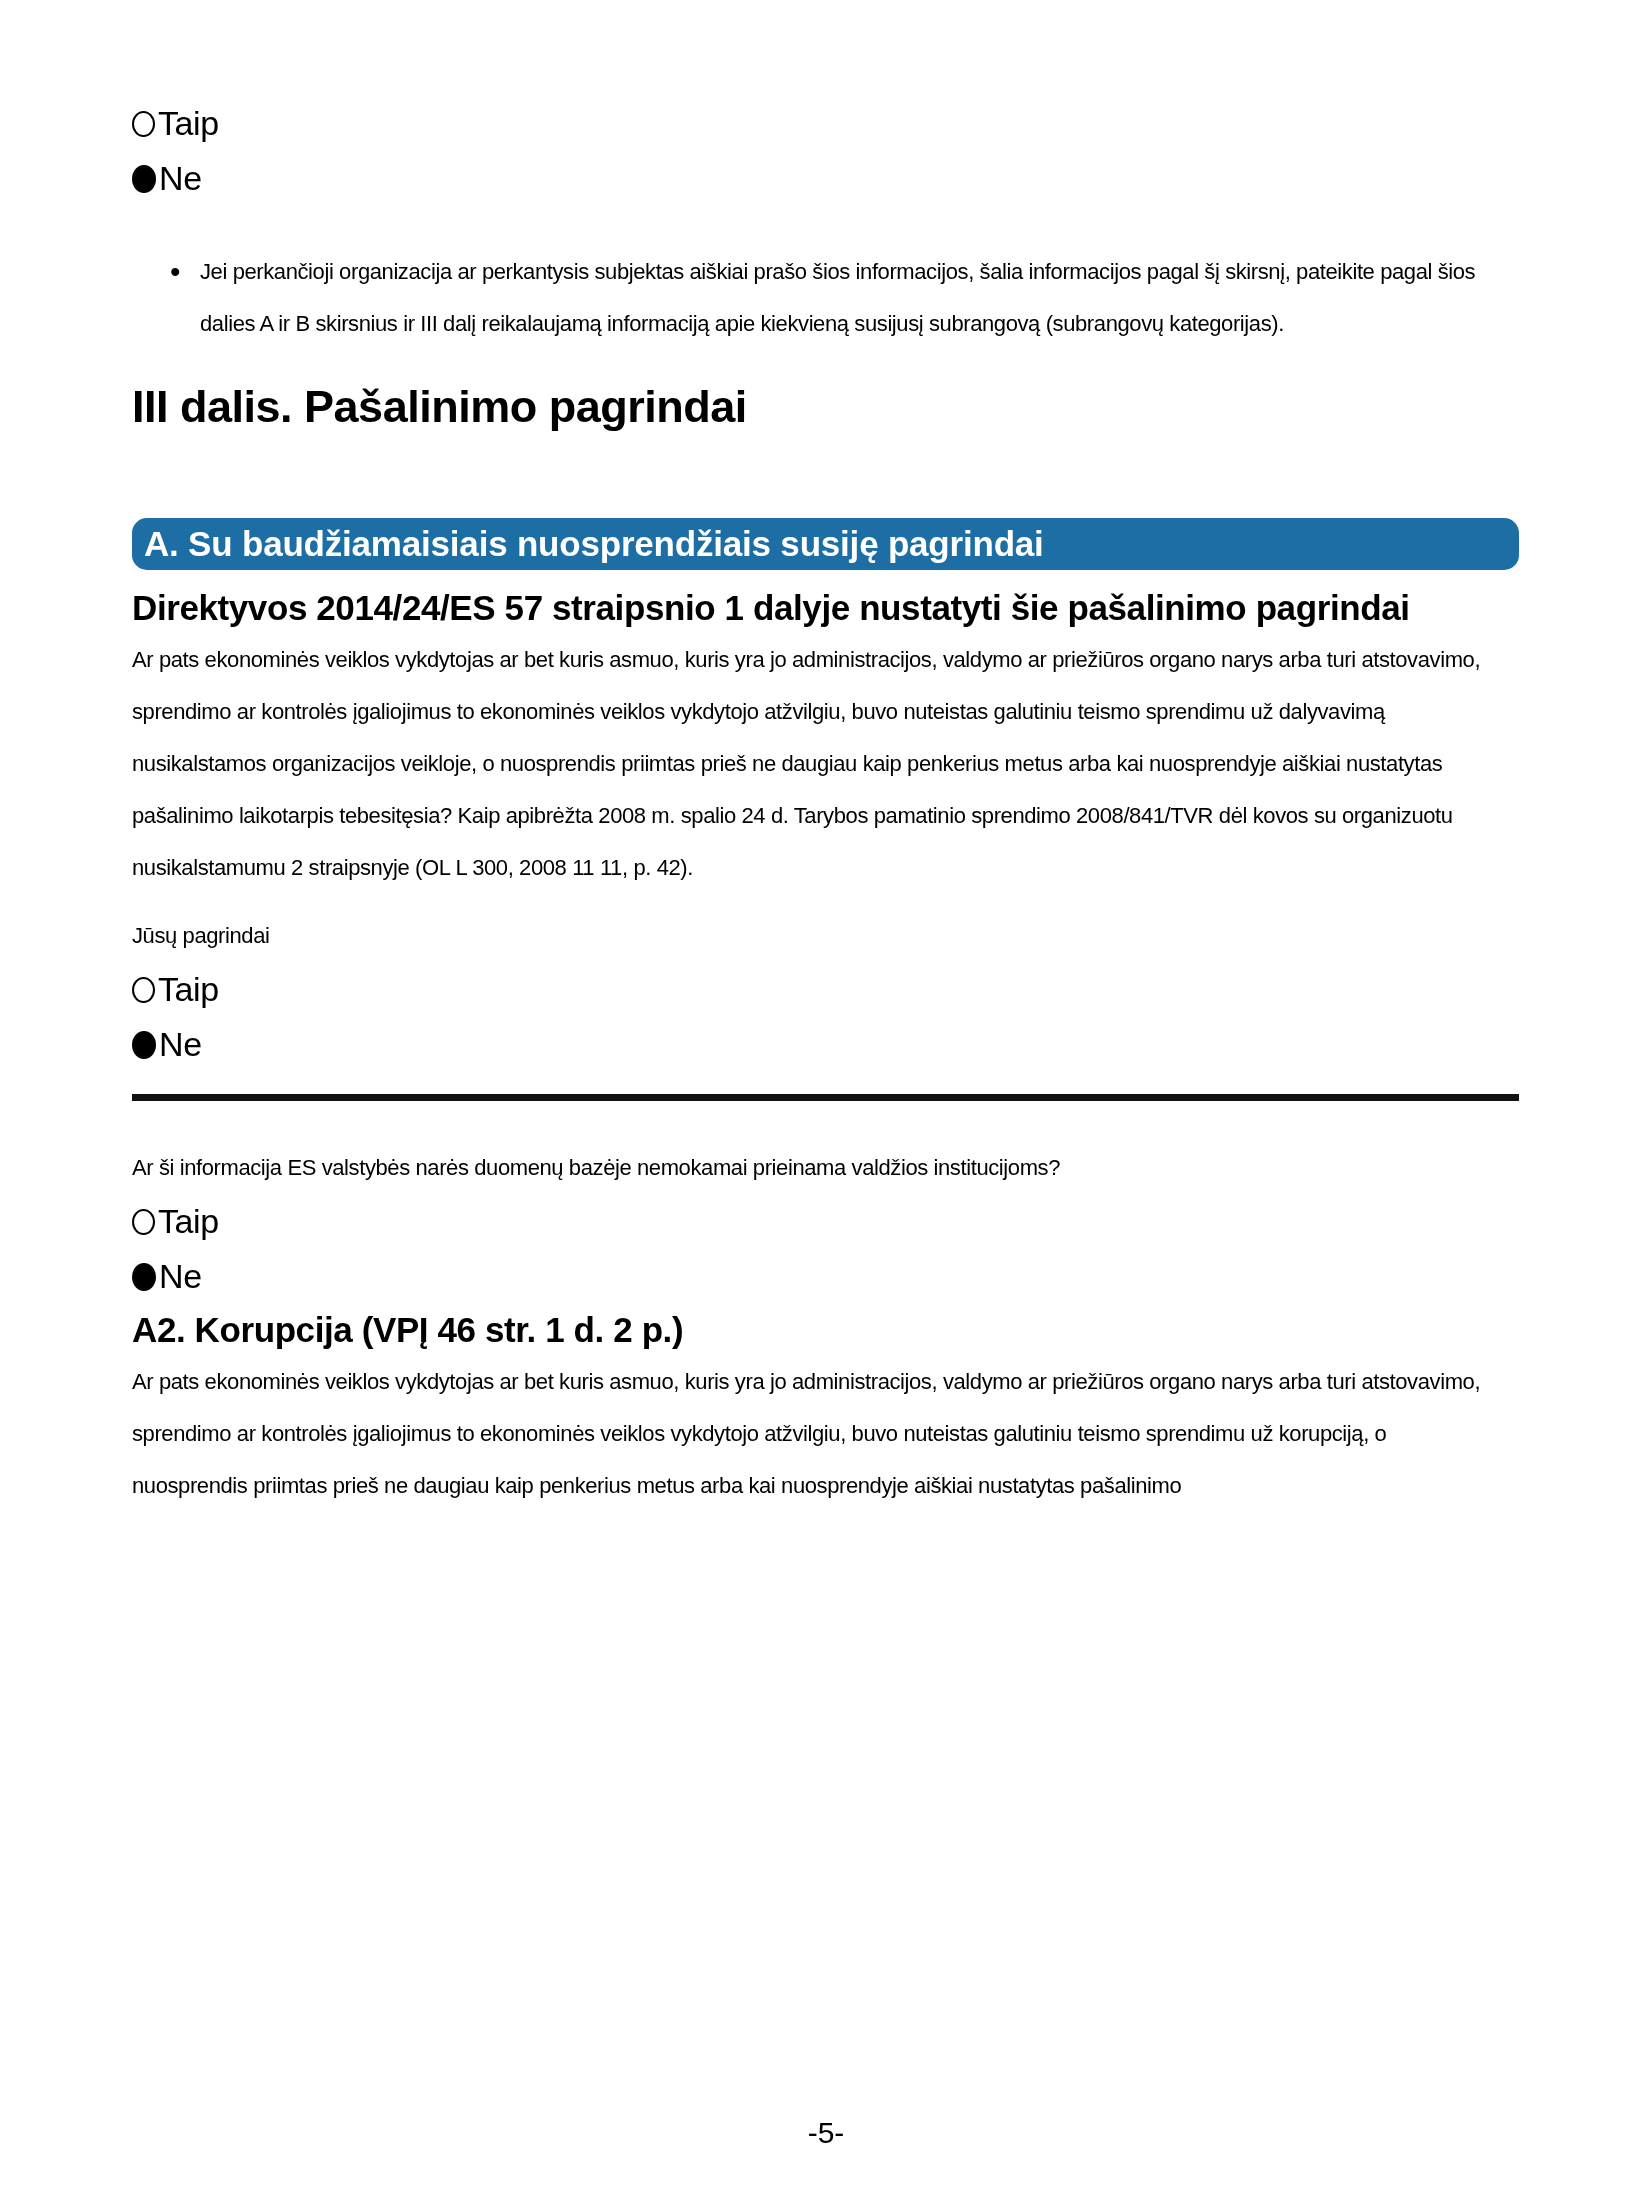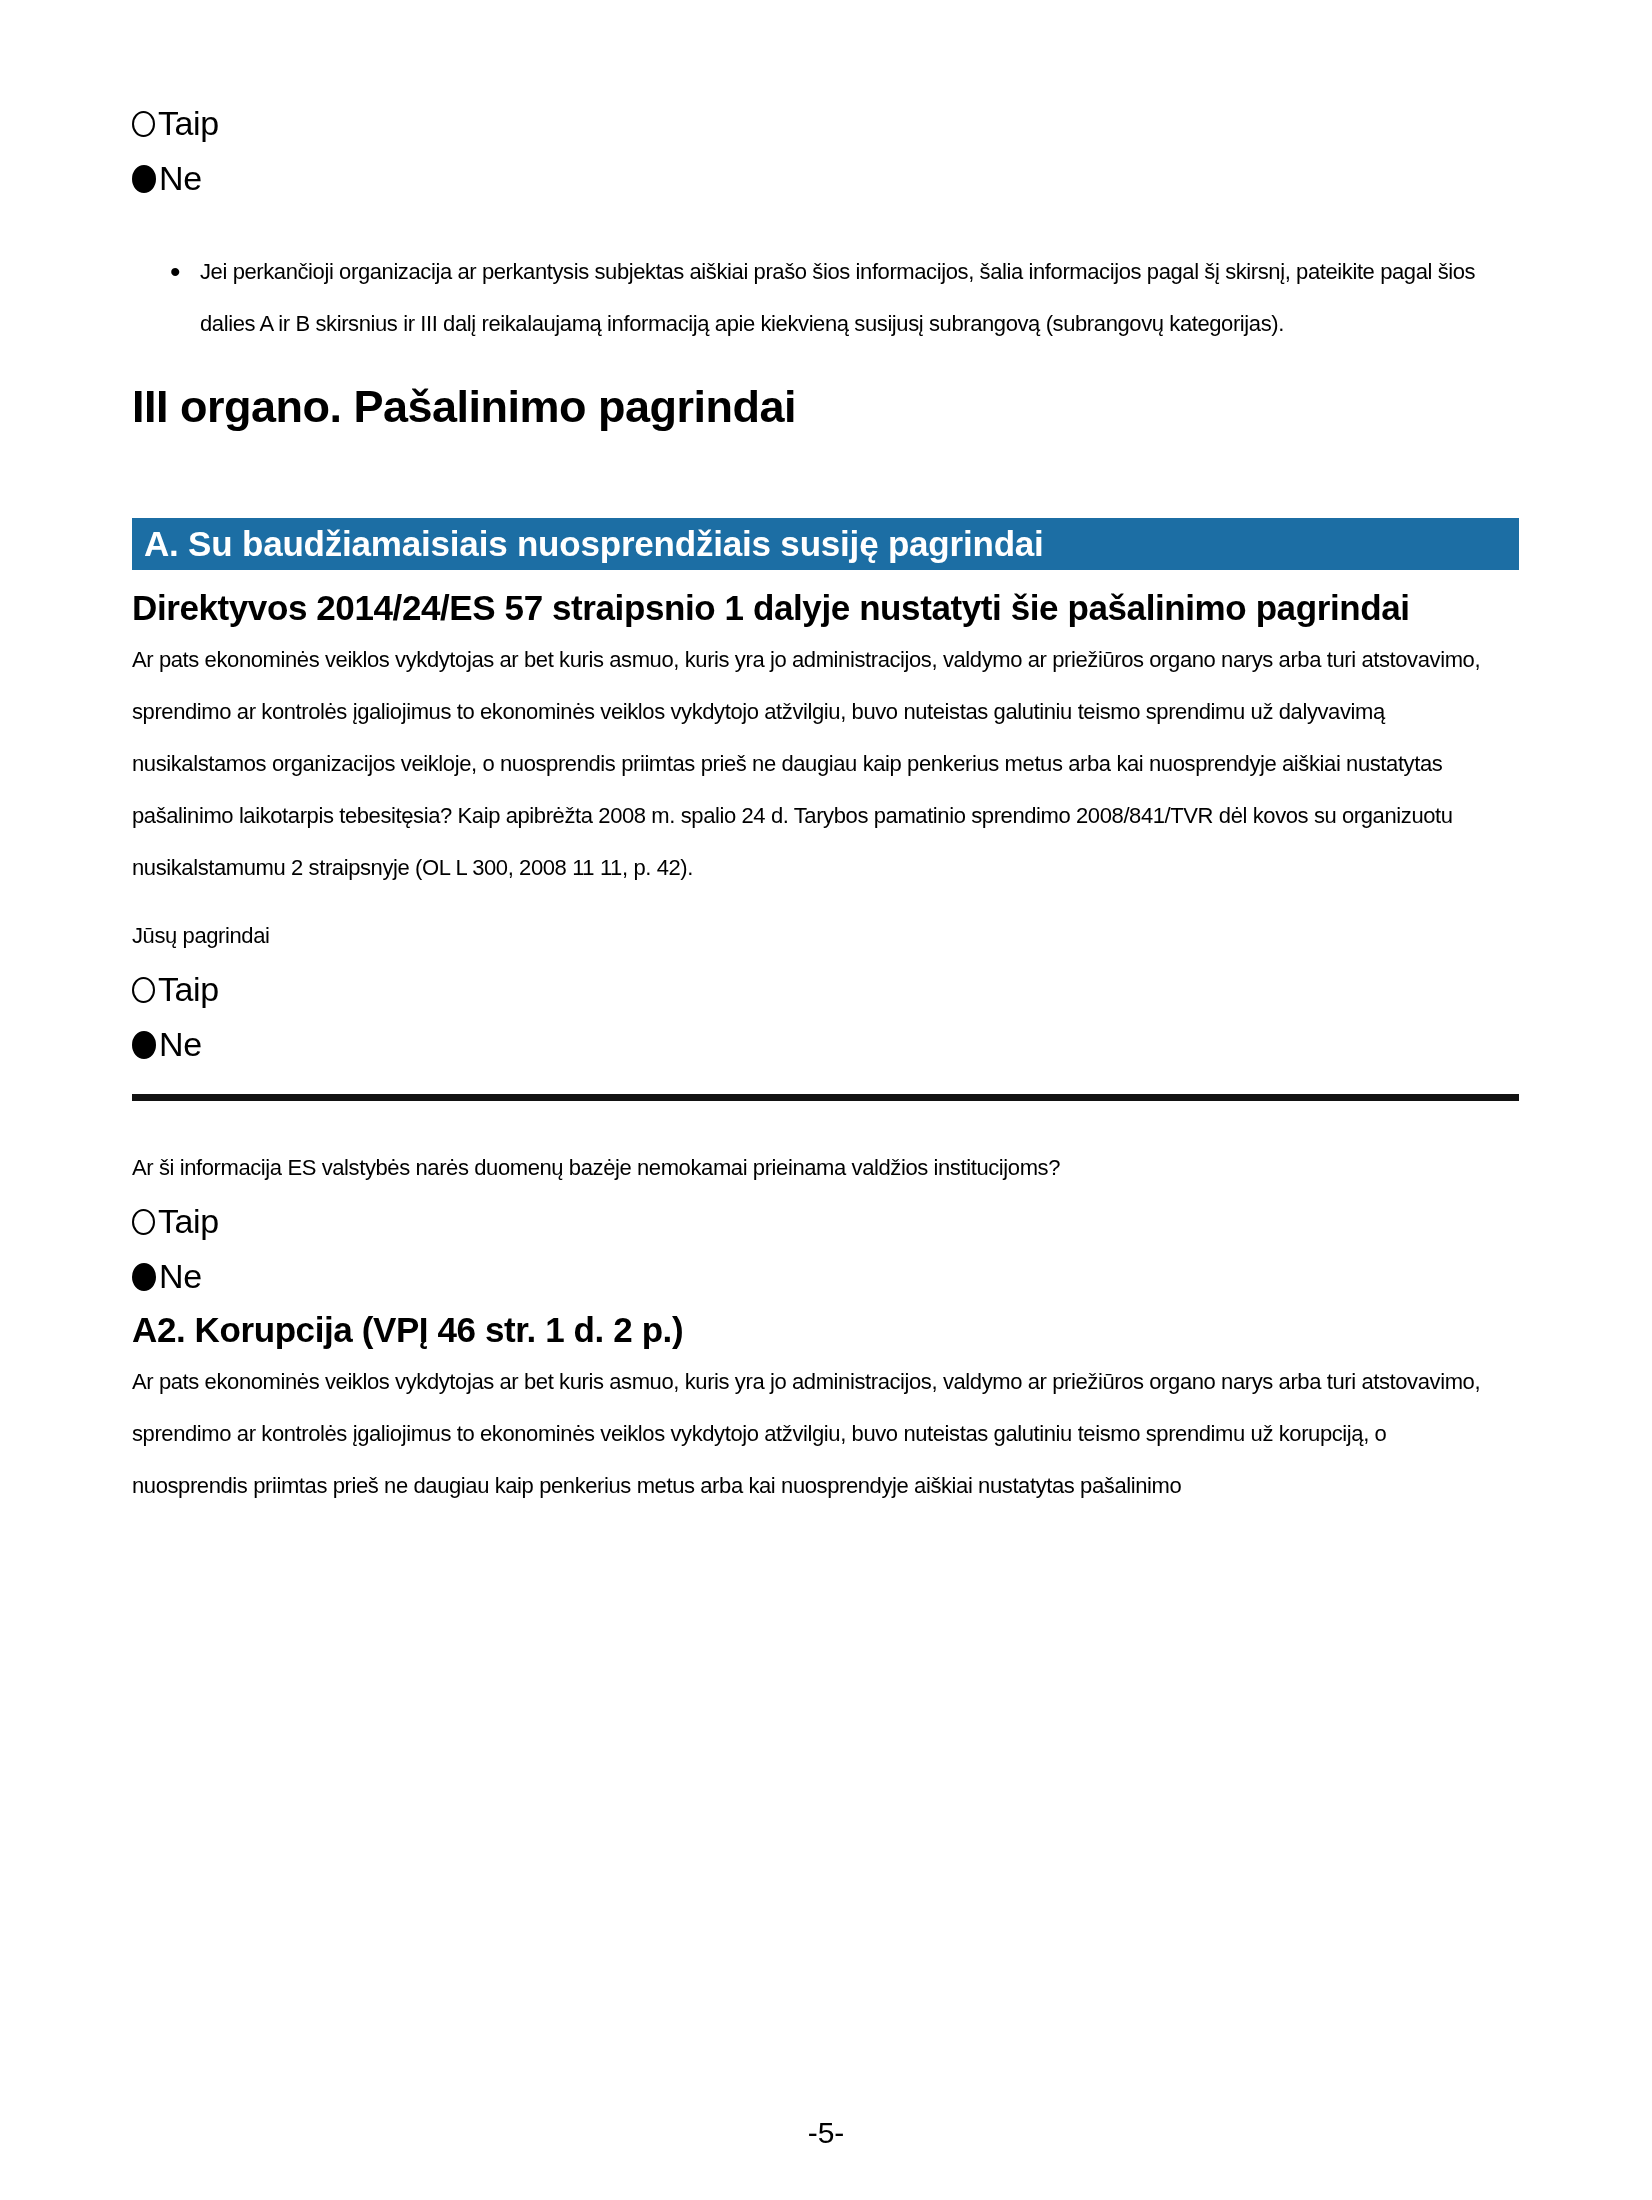--- a/index.html
+++ b/index.html
@@ -109,23 +109,23 @@
       <span>Taip</span>
     </div>
     <div class="radio-row">
       <span class="radio" data-state="checked"></span>
       <span>Ne</span>
     </div>
   </div>
 
   <div class="bullet-item body-text">Jei perkančioji organizacija ar perkantysis subjektas aiškiai prašo šios informacijos, šalia informacijos pagal šį skirsnį, pateikite pagal šios dalies A ir B skirsnius ir III dalį reikalaujamą informaciją apie kiekvieną susijusį subrangovą (subrangovų kategorijas).</div>
 
-  <div class="part-title">III organo. Pašalinimo pagrindai</div>
+  <div class="part-title">III dalis. Pašalinimo pagrindai</div>
 
-  <div class="banner" id="sectionBanner" style="background: rgb(28, 110, 164); color: rgb(255, 255, 255);">A. Su baudžiamaisiais nuosprendžiais susiję pagrindai</div>
+  <div class="banner" id="sectionBanner" style="background: rgb(28, 110, 164); color: rgb(255, 255, 255); border-radius: 15px;">A. Su baudžiamaisiais nuosprendžiais susiję pagrindai</div>
 
   <p class="subhead intro">Direktyvos 2014/24/ES 57 straipsnio 1 dalyje nustatyti šie pašalinimo pagrindai</p>
 
 
   <p class="body-text">Ar pats ekonominės veiklos vykdytojas ar bet kuris asmuo, kuris yra jo administracijos, valdymo ar priežiūros organo narys arba turi atstovavimo, sprendimo ar kontrolės įgaliojimus to ekonominės veiklos vykdytojo atžvilgiu, buvo nuteistas galutiniu teismo sprendimu už dalyvavimą nusikalstamos organizacijos veikloje, o nuosprendis priimtas prieš ne daugiau kaip penkerius metus arba kai nuosprendyje aiškiai nustatytas pašalinimo laikotarpis tebesitęsia? Kaip apibrėžta 2008 m. spalio 24 d. Tarybos pamatinio sprendimo 2008/841/TVR dėl kovos su organizuotu nusikalstamumu 2 straipsnyje (OL L 300, 2008 11 11, p. 42).</p>
 
   <p class="body-text answer-label">Jūsų pagrindai</p>
 
   <div>
     <div class="radio-row">

